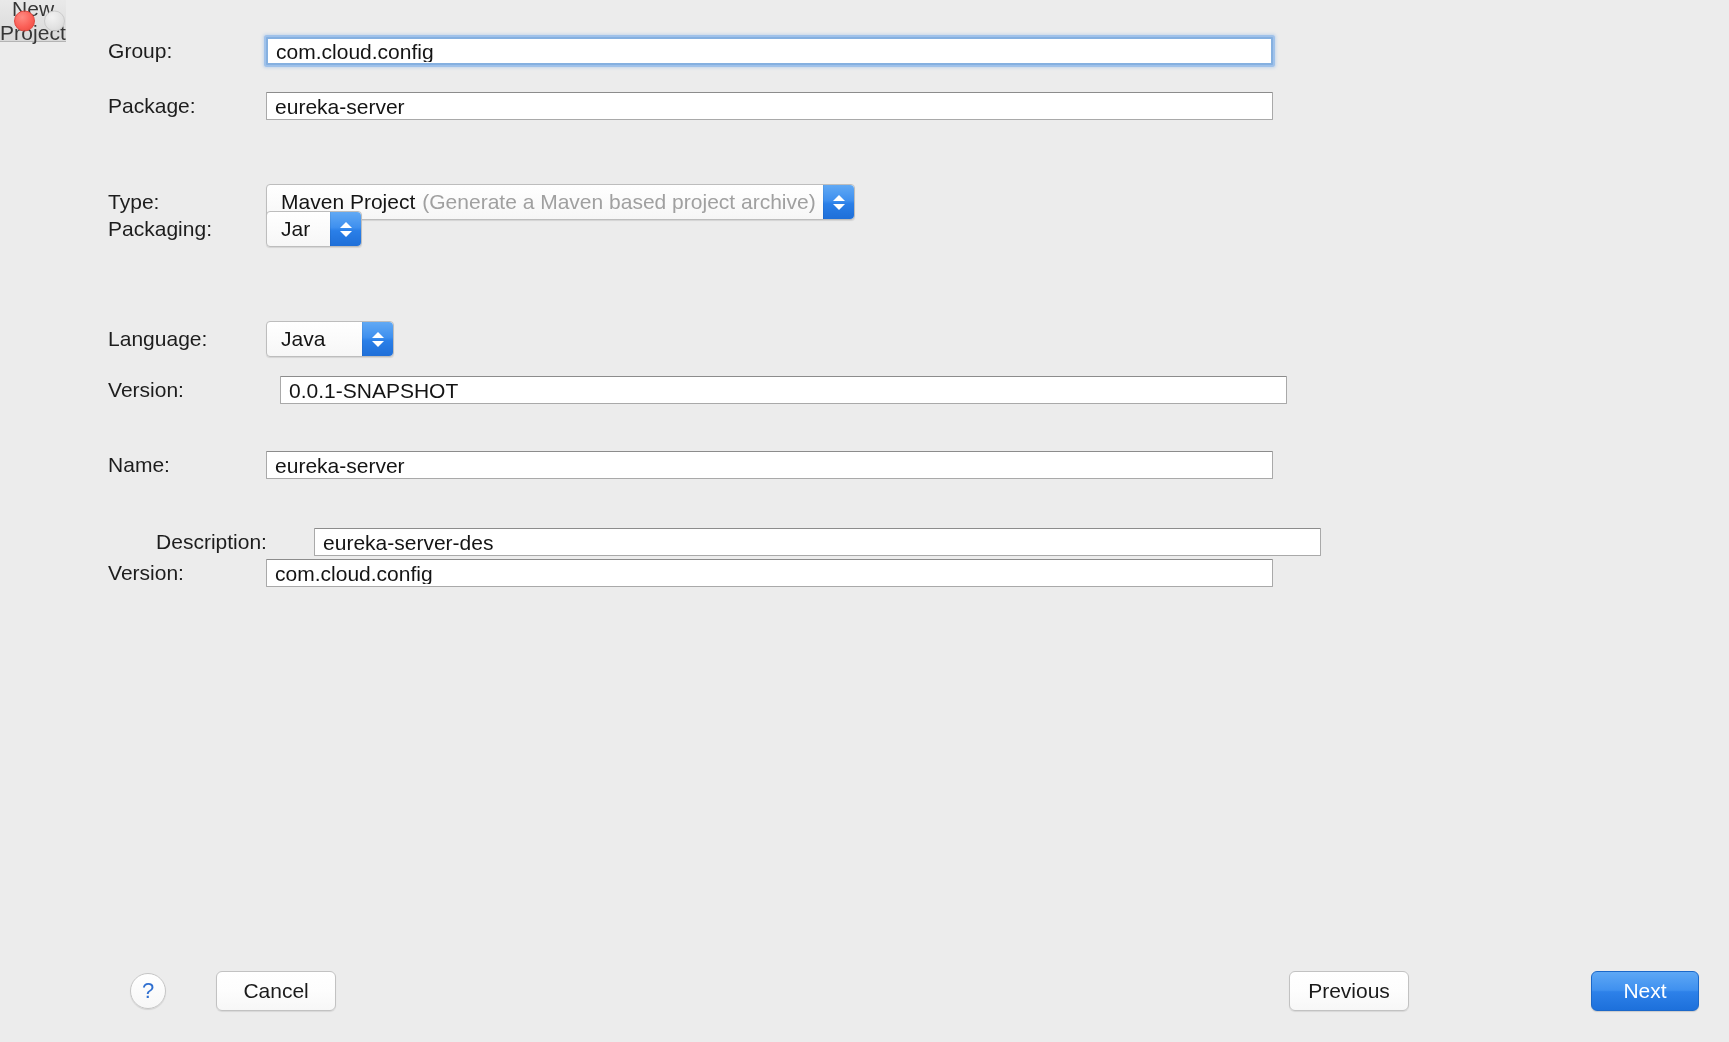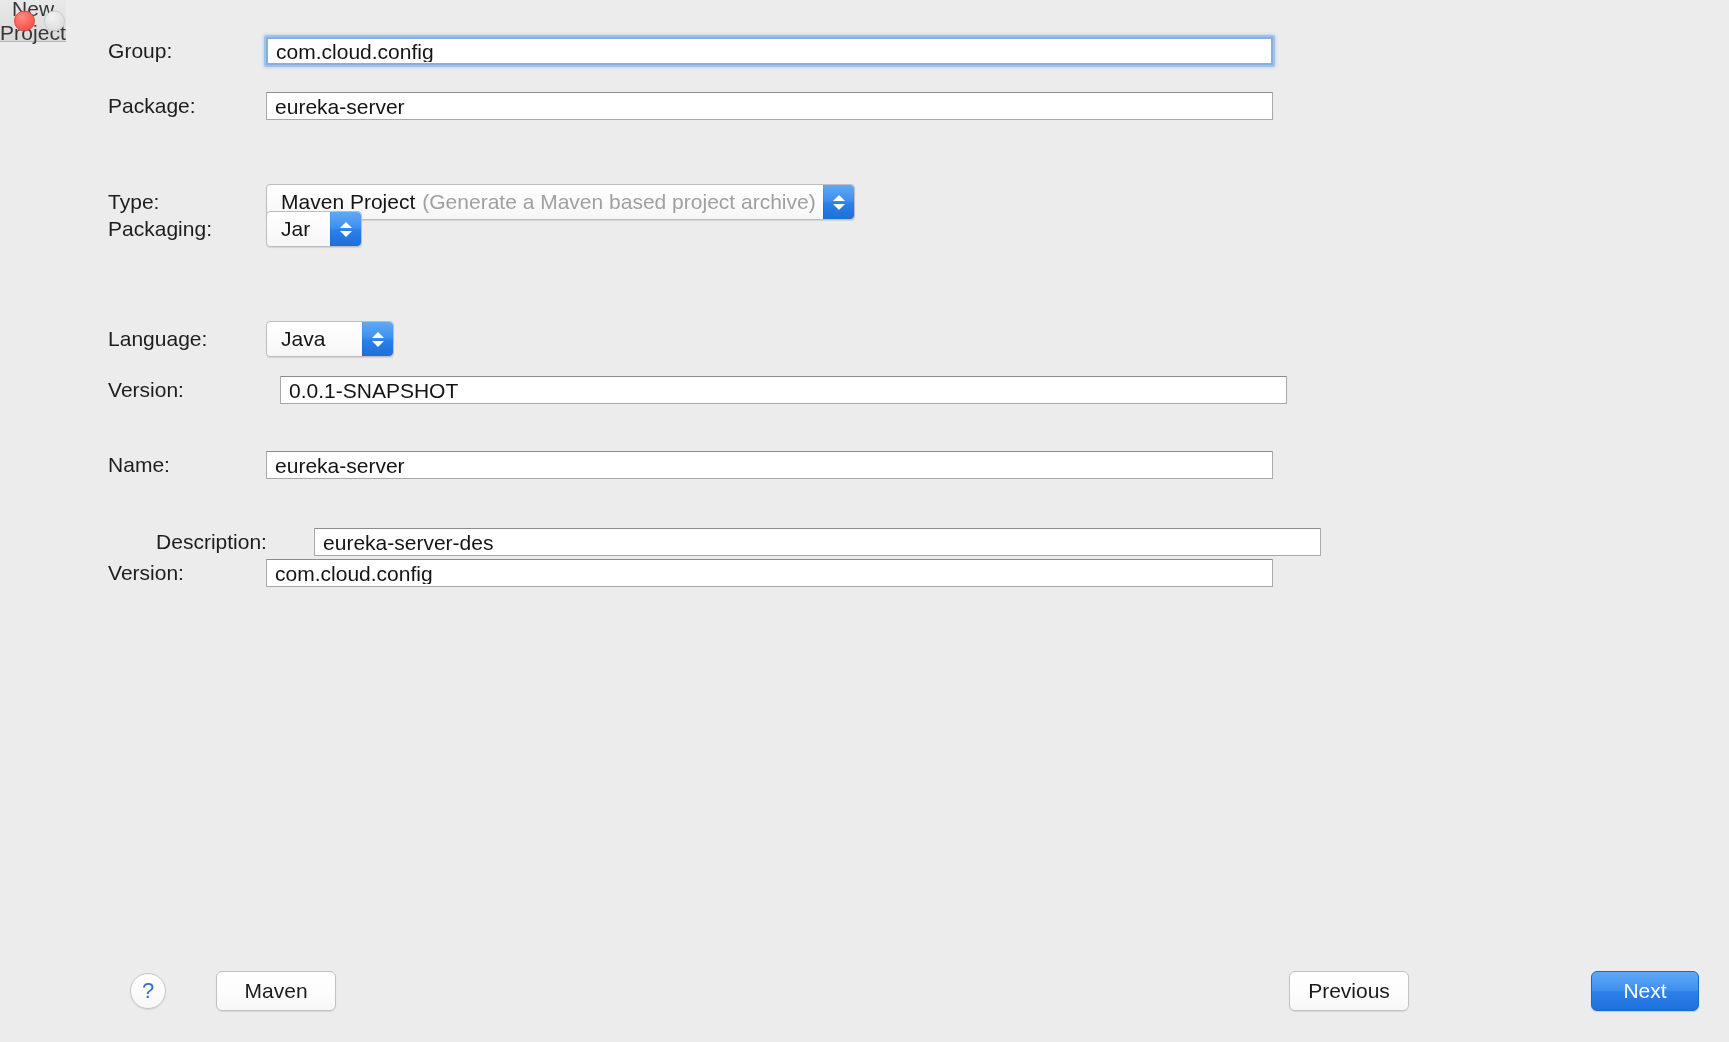--- a/index.html
+++ b/index.html
@@ -311,19 +311,19 @@
 
     <div class="form-row" style="top:553px;">
       <div class="field-label">Version:</div>
       <div class="textfield">
         <span class="value">com.cloud.config</span>
       </div>
     </div>
 
     <div class="bottom-bar">
       <div class="help-button">?</div>
-      <div class="push-button" id="cancel-button">Maven</div>
+      <div class="push-button" id="cancel-button">Cancel</div>
       <div class="push-button" id="previous-button">Previous</div>
       <div class="push-button default" id="next-button">Next</div>
     </div>
 
   </div>
 </div>
 
 </body></html>

